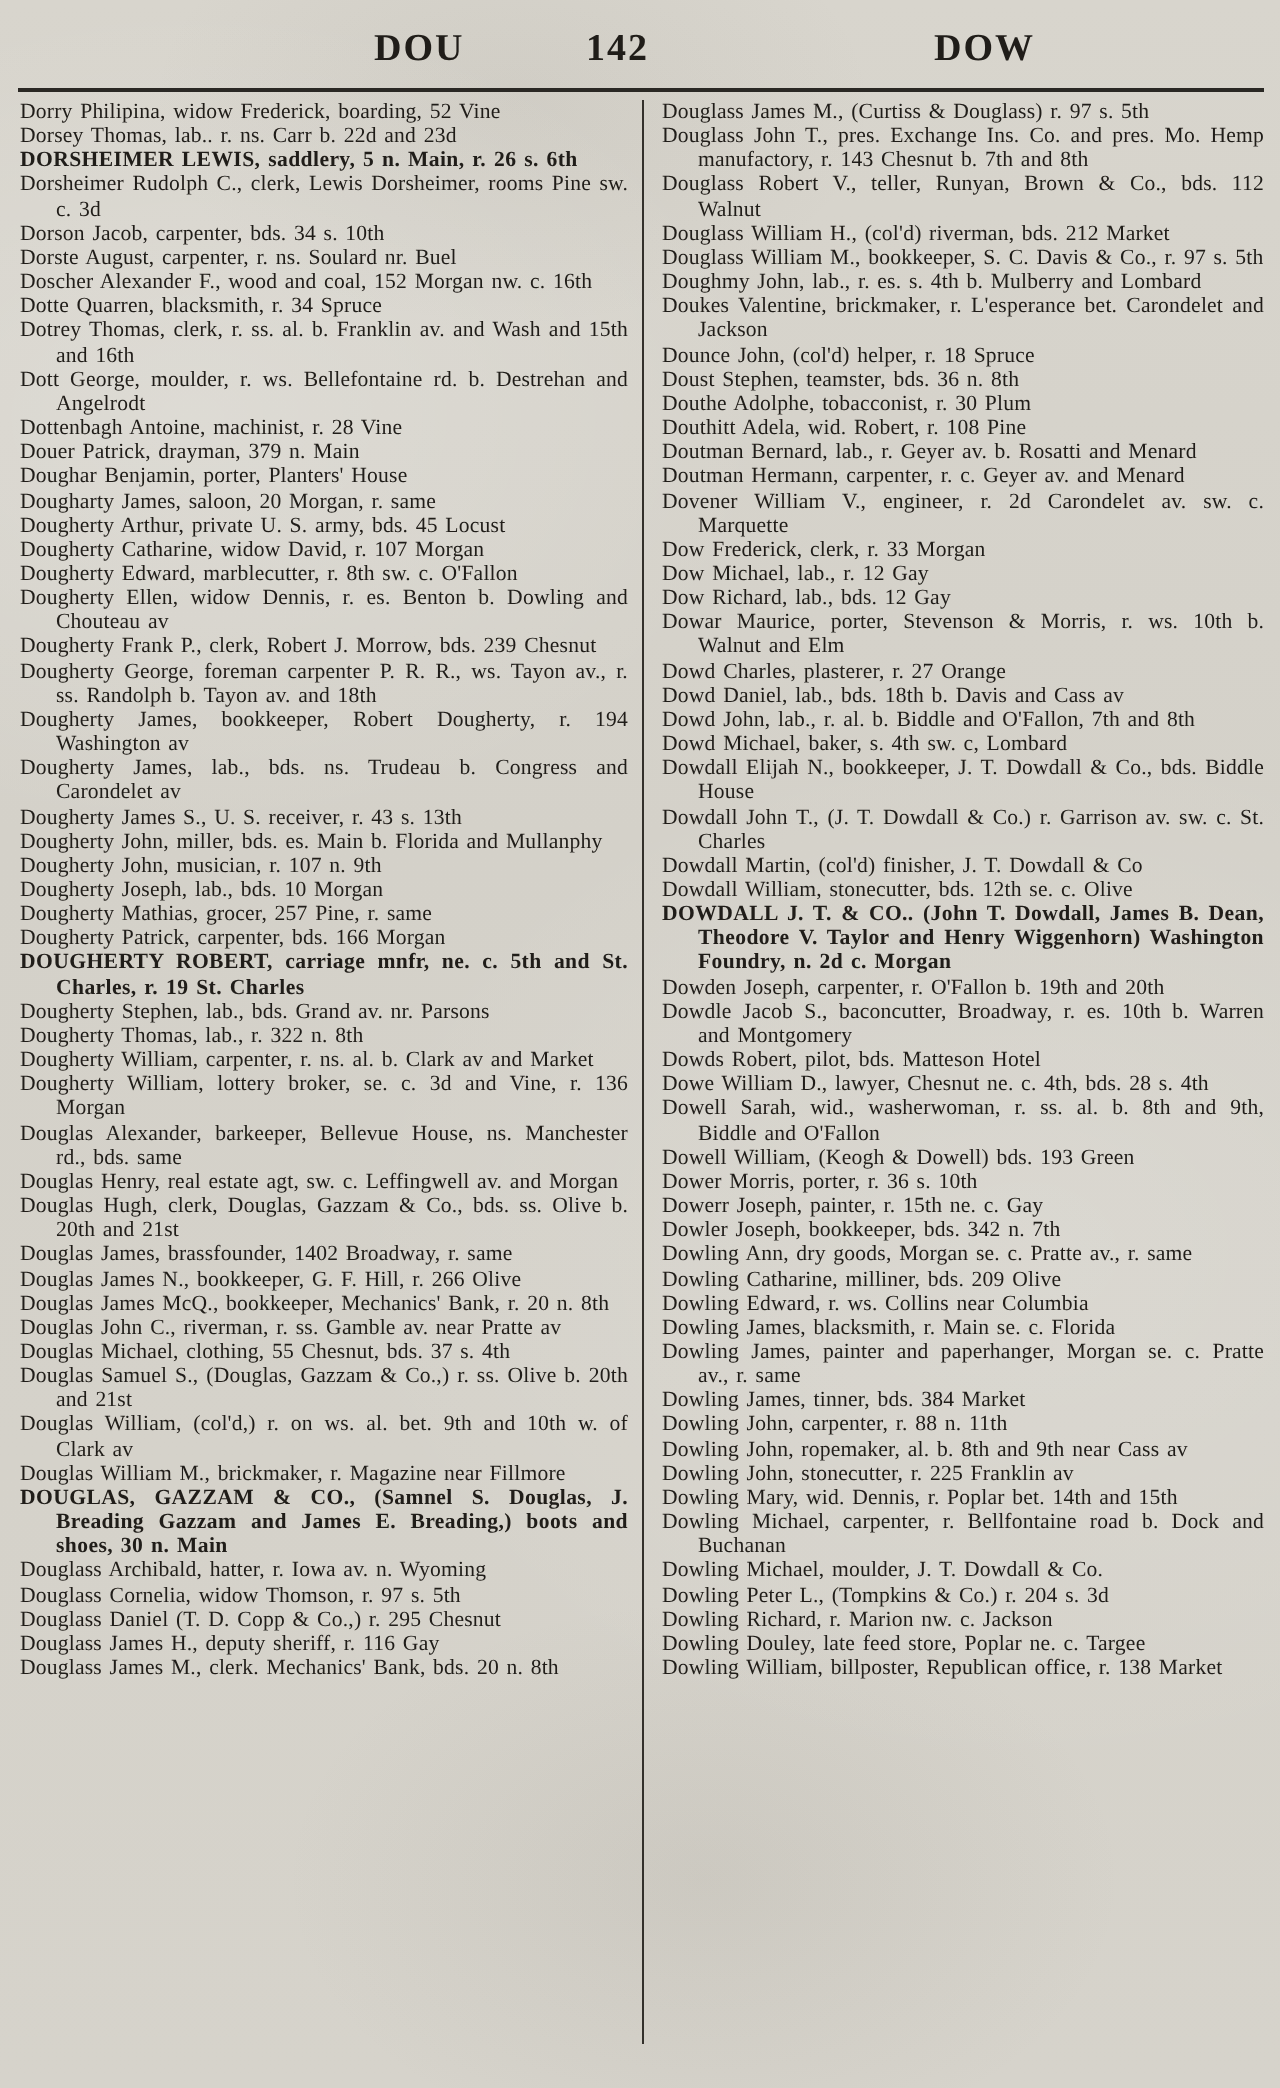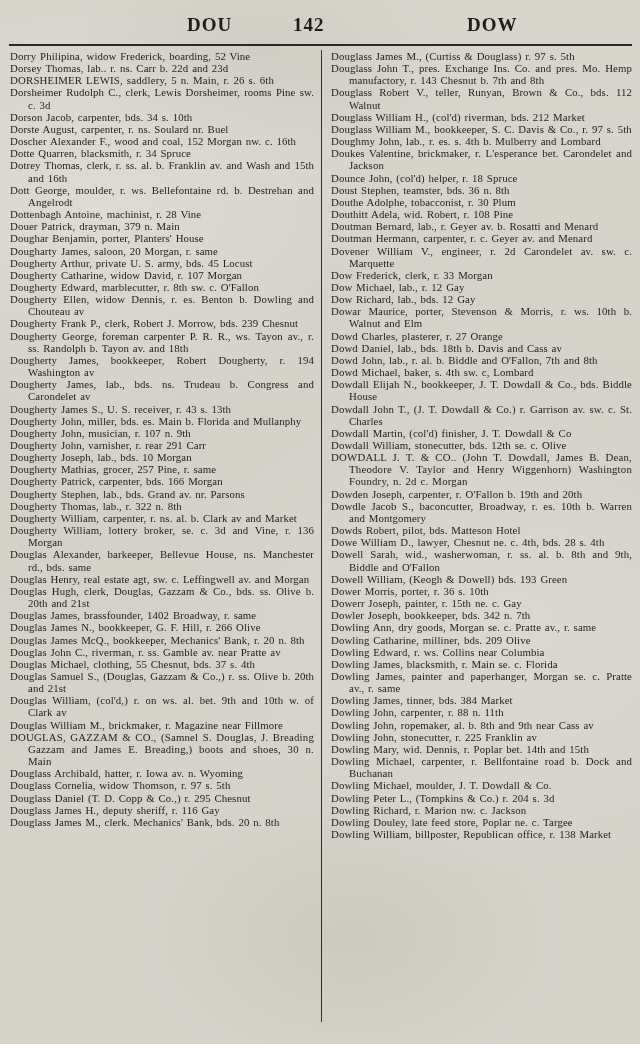--- a/index.html
+++ b/index.html
@@ -43,21 +43,21 @@
   }
   .col-left{padding-right:7px;}
   .col-right{padding-left:9px;border-left:1.5px solid #33302b;height:972px;}
   .entry{
     margin:0;
     padding-left:18px;
     text-indent:-18px;
     text-align:justify;
     word-spacing:1px;
   }
-  .entry.caps{font-weight:normal;letter-spacing:0.2px;}
+  .entry.caps{font-weight:bold;letter-spacing:0.2px;}
 </style>
 </head>
 <body>
 
 <div class="page">
   <div class="header">
     <span class="h-left">DOU</span>
     <span class="h-center">142</span>
     <span class="h-right">DOW</span>
   </div>
@@ -82,24 +82,24 @@
         <p class="entry">Dougherty Catharine, widow David, r. 107 Morgan</p>
         <p class="entry">Dougherty Edward, marblecutter, r. 8th sw. c. O'Fallon</p>
         <p class="entry">Dougherty Ellen, widow Dennis, r. es. Benton b. Dowling and Chouteau av</p>
         <p class="entry">Dougherty Frank P., clerk, Robert J. Morrow, bds. 239 Chesnut</p>
         <p class="entry">Dougherty George, foreman carpenter P. R. R., ws. Tayon av., r. ss. Randolph b. Tayon av. and 18th</p>
         <p class="entry">Dougherty James, bookkeeper, Robert Dougherty, r. 194 Washington av</p>
         <p class="entry">Dougherty James, lab., bds. ns. Trudeau b. Congress and Carondelet av</p>
         <p class="entry">Dougherty James S., U. S. receiver, r. 43 s. 13th</p>
         <p class="entry">Dougherty John, miller, bds. es. Main b. Florida and Mullanphy</p>
         <p class="entry">Dougherty John, musician, r. 107 n. 9th</p>
-        <p class="entry">Dougherty John, varnisher, r. rear 291 Carr</p>
         <p class="entry">Dougherty Joseph, lab., bds. 10 Morgan</p>
         <p class="entry">Dougherty Mathias, grocer, 257 Pine, r. same</p>
         <p class="entry">Dougherty Patrick, carpenter, bds. 166 Morgan</p>
+        <p class="entry caps">DOUGHERTY ROBERT, carriage mnfr, ne. c. 5th and St. Charles, r. 19 St. Charles</p>
         <p class="entry">Dougherty Stephen, lab., bds. Grand av. nr. Parsons</p>
         <p class="entry">Dougherty Thomas, lab., r. 322 n. 8th</p>
         <p class="entry">Dougherty William, carpenter, r. ns. al. b. Clark av and Market</p>
         <p class="entry">Dougherty William, lottery broker, se. c. 3d and Vine, r. 136 Morgan</p>
         <p class="entry">Douglas Alexander, barkeeper, Bellevue House, ns. Manchester rd., bds. same</p>
         <p class="entry">Douglas Henry, real estate agt, sw. c. Leffingwell av. and Morgan</p>
         <p class="entry">Douglas Hugh, clerk, Douglas, Gazzam &amp; Co., bds. ss. Olive b. 20th and 21st</p>
         <p class="entry">Douglas James, brassfounder, 1402 Broadway, r. same</p>
         <p class="entry">Douglas James N., bookkeeper, G. F. Hill, r. 266 Olive</p>
         <p class="entry">Douglas James McQ., bookkeeper, Mechanics' Bank, r. 20 n. 8th</p>

